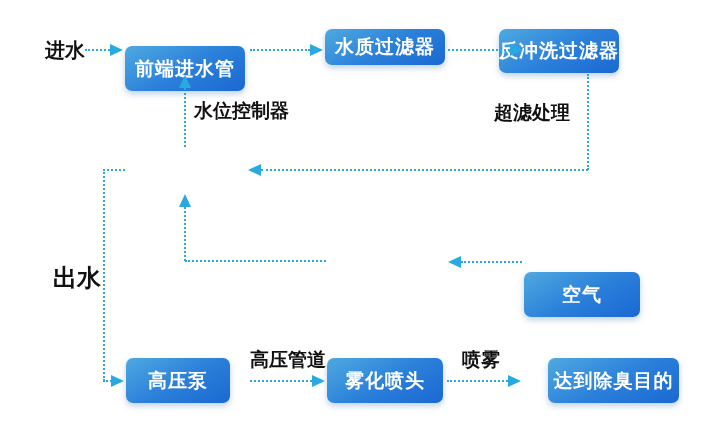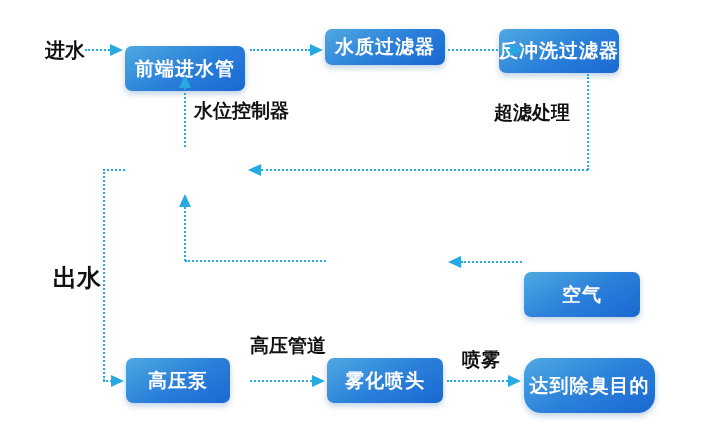--- a/index.html
+++ b/index.html
@@ -49,27 +49,27 @@
 <body>
 
 <div class="stage">
 
   <div class="node" style="left:125px;top:46px;width:120px;height:45px;">前端进水管</div>
   <div class="node" style="left:325px;top:29px;width:120px;height:36px;">水质过滤器</div>
   <div class="node" style="left:499px;top:29px;width:120px;height:44px;">反冲洗过滤器</div>
   <div class="node" style="left:524px;top:240px;width:116px;height:45px;margin-top:32px;">空气</div>
   <div class="node" style="left:126px;top:358px;width:104px;height:45px;">高压泵</div>
   <div class="node" style="left:327px;top:358px;width:116px;height:45px;text-align:center;">雾化喷头</div>
-  <div class="node" style="left:524px;top:358px;width:131px;height:55px;border-radius:17px;">达到除臭目的</div>
+  <div class="node" style="left:548px;top:358px;width:131px;height:45px;">达到除臭目的</div>
 
   <div class="elabel" style="left:45px;top:39px;font-size:20px;">进水</div>
   <div class="elabel" style="left:194px;top:100px;">水位控制器</div>
   <div class="elabel" style="left:494px;top:102px;text-align:right;">超滤处理</div>
   <div class="elabel" style="left:53px;top:264px;font-size:24px;">出水</div>
-  <div class="elabel" style="left:250px;top:335px;font-family:Liberation Serif, serif;">高压管道</div>
+  <div class="elabel" style="left:250px;top:349px;font-family:Liberation Serif, serif;">高压管道</div>
   <div class="elabel" style="left:462px;top:349px;">喷雾</div>
 
   <div class="hline" style="left:85px;top:49px;width:25px;"></div>
   <div class="arw arw-r" style="left:110px;top:44px;"></div>
 
   <div class="hline" style="left:250px;top:49px;width:60px;"></div>
   <div class="arw arw-r" style="left:310px;top:44px;"></div>
 
   <div class="hline" style="left:448px;top:49px;width:62px;"></div>
   <div class="arw arw-r" style="left:510px;top:44px;"></div>

